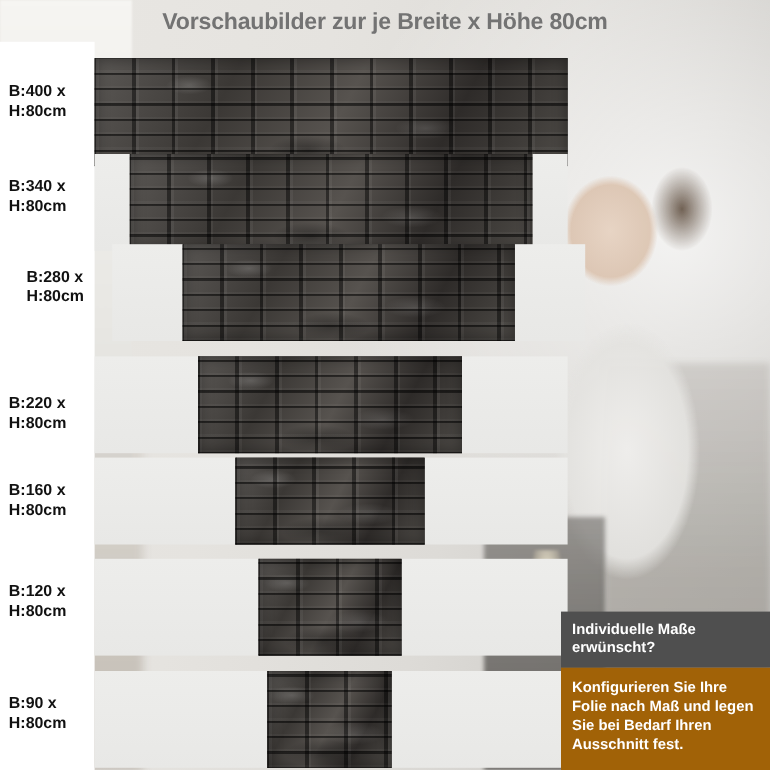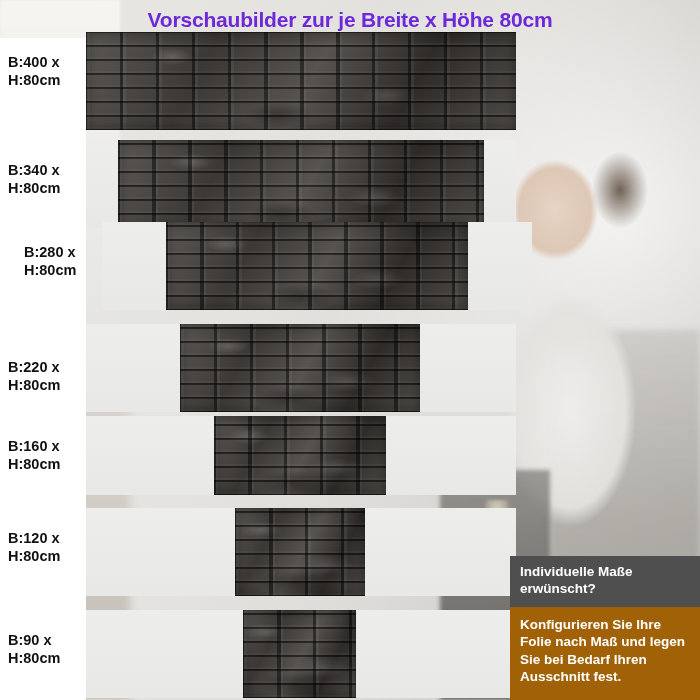--- a/index.html
+++ b/index.html
@@ -98,21 +98,21 @@
 
   
   .heading {
     position: absolute;
     left: 0;
     top: 8px;
     width: 700px;
     text-align: center;
     font-size: 21px;
     font-weight: bold;
-    color: #6d28d9;
+    color: #737373;
     letter-spacing: -0.2px;
   }
 
   
   .row {
     position: absolute;
     left: 0;
     width: 700px;
   }
   .row-label {
@@ -195,21 +195,21 @@
     <div class="photo-chair"></div>
     <div class="photo-person"></div>
     <div class="photo-table"></div>
     <div class="photo-lamp"></div>
   </div>
 
   <div class="label-col"></div>
 
   <div class="heading">Vorschaubilder zur je Breite x Höhe 80cm</div>
 
-  <div class="row" style="top:32px;height:98px;">
+  <div class="row" style="top:53px;height:98px;">
     <div class="row-band" style="left:86px;width:430px;"></div>
     <div class="swatch" style="left:86px;width:430px;"></div>
     <div class="row-label" style="top:22px;">
       <div>B:400 x</div>
       <div>H:80cm</div>
     </div>
   </div>
 
   <div class="row" style="top:140px;height:88px;">
     <div class="row-band" style="left:86px;width:430px;"></div>

